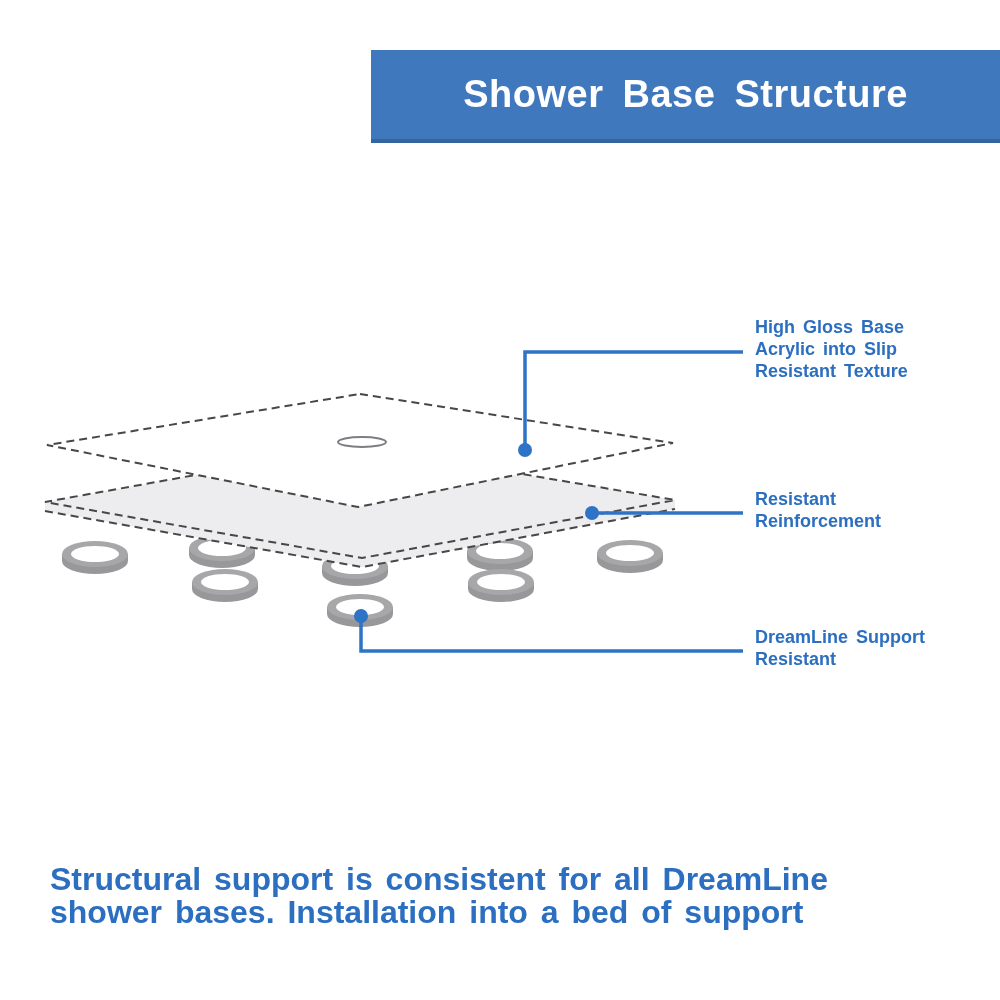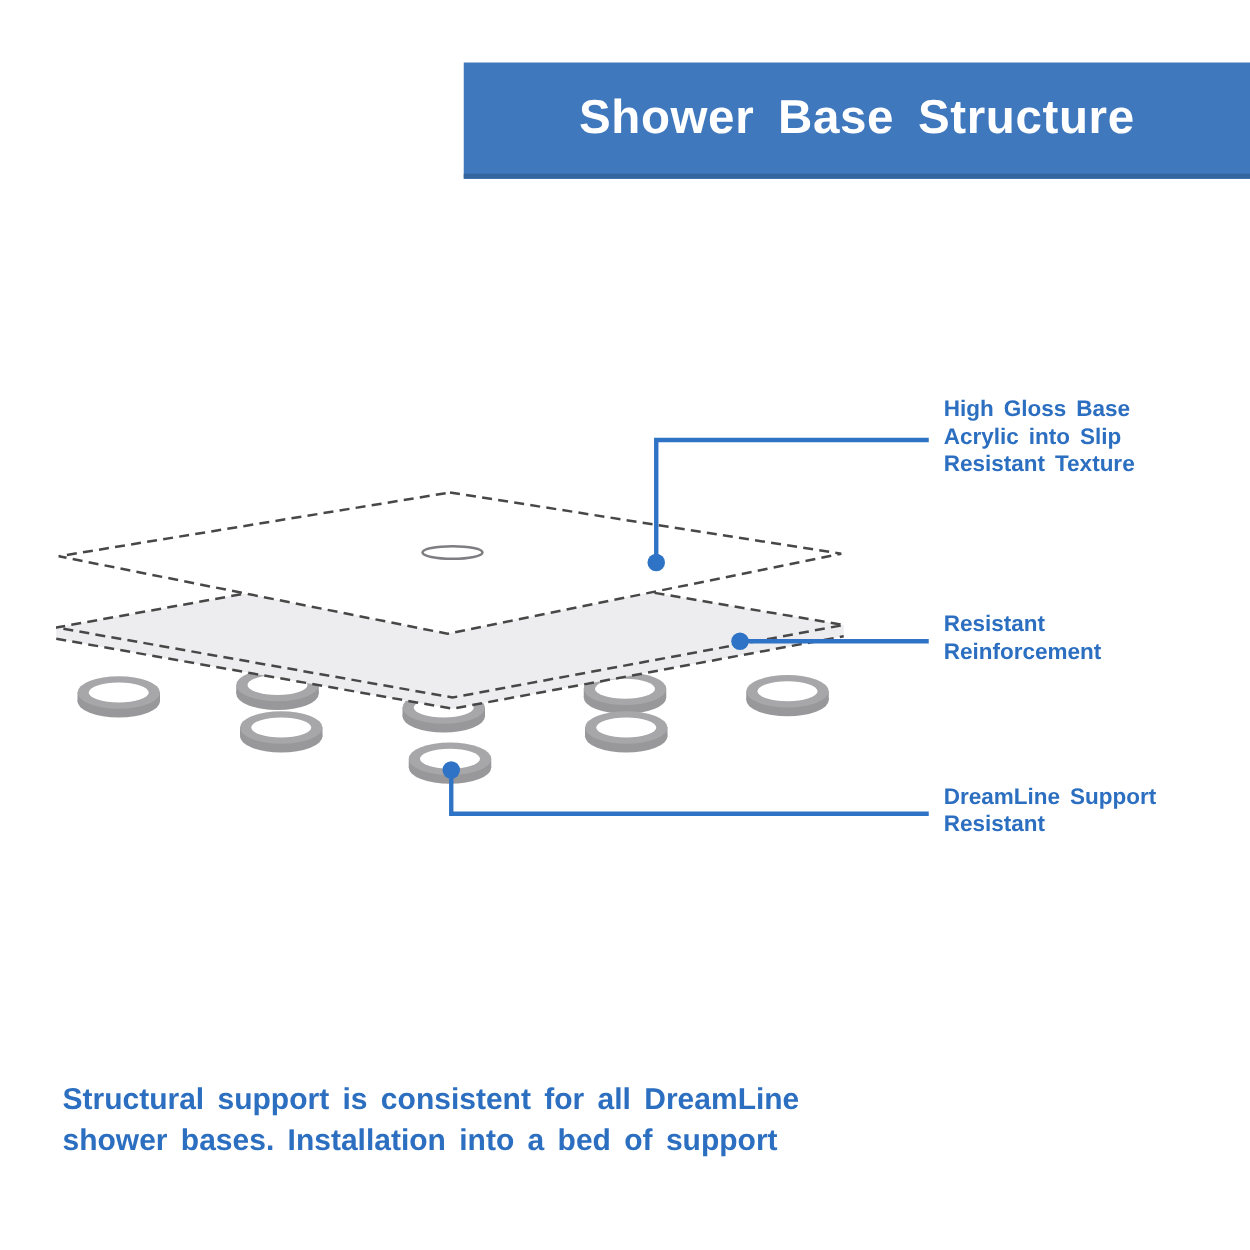--- a/index.html
+++ b/index.html
@@ -17,21 +17,21 @@
     word-spacing:8px;letter-spacing:0.5px;white-space:nowrap;
   }
   .diagram-svg{position:absolute;left:0;top:0;}
   .callout{
     position:absolute;color:var(--blue-text);font-size:18px;font-weight:bold;
     line-height:22px;word-spacing:3px;white-space:nowrap;
   }
   .callout div{white-space:nowrap;}
   .footer-note{
     position:absolute;left:50px;top:863px;color:var(--blue-text);
-    font-size:24px;font-weight:bold;line-height:33px;word-spacing:4px;white-space:nowrap;
+    font-size:32px;font-weight:bold;line-height:33px;word-spacing:4px;white-space:nowrap;
   }
   
   .dashline{fill:none;stroke:var(--dash);stroke-width:2;stroke-dasharray:8 5;}
   .slabfill{fill:var(--slab-fill);stroke:none;}
   .diamondfill{fill:#ffffff;stroke:none;}
   .drain{fill:#ffffff;stroke:#7e7e82;stroke-width:2;}
   .ring-band{fill:var(--ring-band);}
   .ring-wall{fill:var(--ring-wall);}
   .ring-hole{fill:#ffffff;}
   .leader{stroke:var(--blue-leader);stroke-width:3.5;fill:none;}

